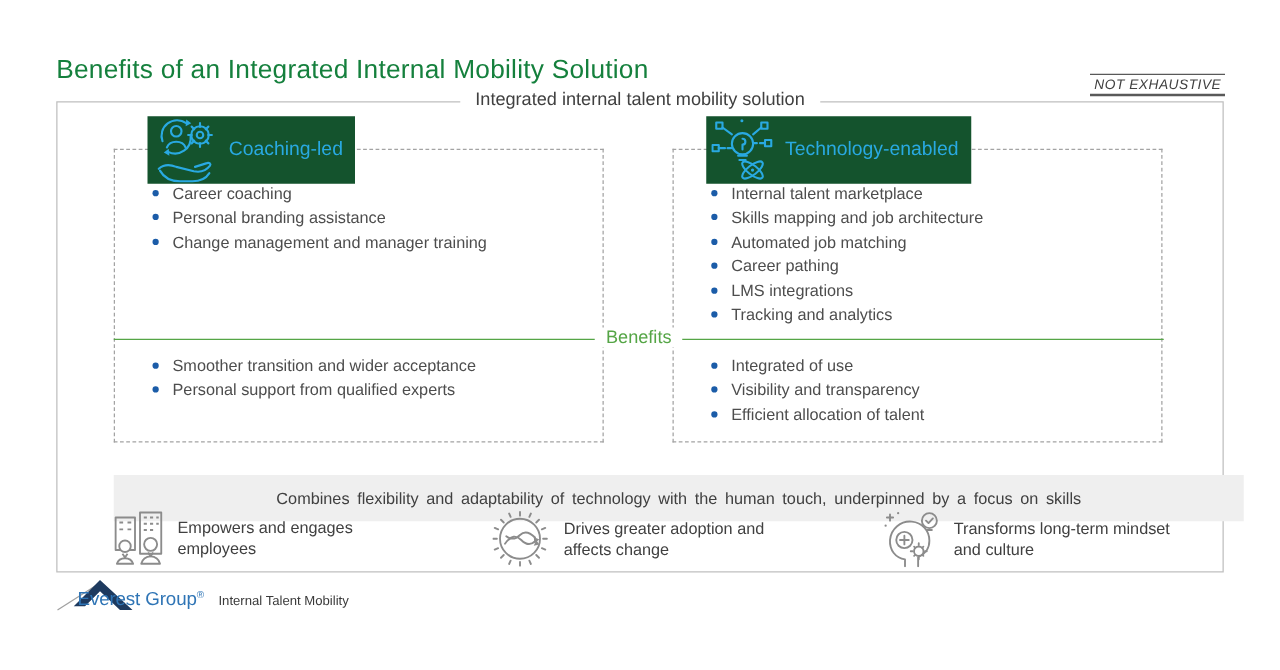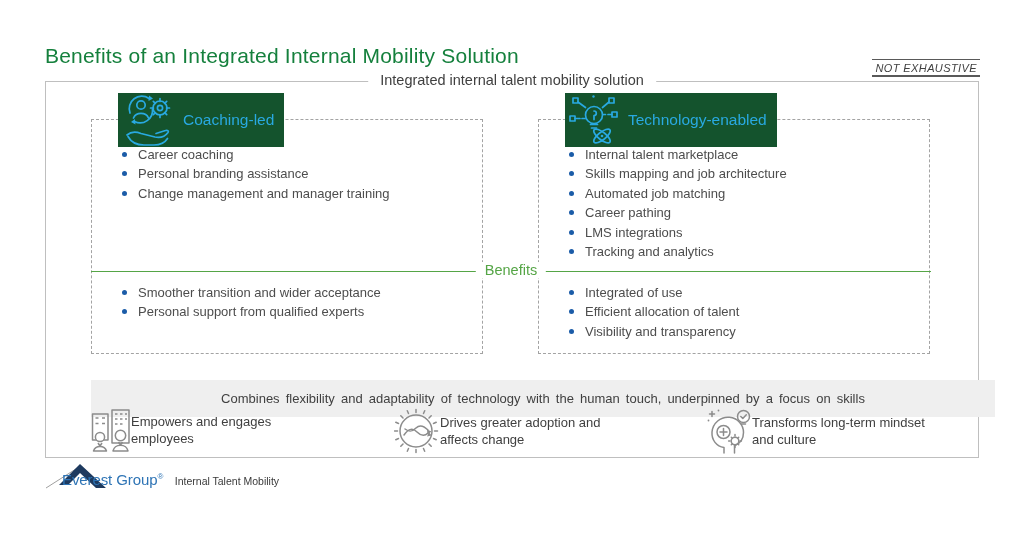--- a/index.html
+++ b/index.html
@@ -31,21 +31,21 @@
   .benefits-list { top:163px; }
 
   .benefits-divider { position:absolute; left:45px; top:189px; width:840px; height:0; border-top:1px solid #55a546; z-index:3; }
   .benefits-label { position:absolute; left:50%; top:-10px; transform:translateX(-50%); background:#fff;
     padding:0 9px; color:#55a546; font-size:14.5px; }
 
   .summary-bar { position:absolute; left:45px; top:298px; width:904px; height:37px; background:#efefef;
     display:flex; align-items:center; justify-content:center; font-size:13px; color:#404040; word-spacing:2.5px; }
 
   .outcomes { position:absolute; left:45px; top:326px; width:840px; height:48px; }
-  .outcome { position:absolute; top:0; display:flex; align-items:center; gap:0; }
+  .outcome { position:absolute; top:0; display:flex; align-items:center; gap:11px; }
   .outcome-1 { left:0; }
   .outcome-2 { left:303px; }
   .outcome-3 { left:615px; }
   .outcome-text { font-size:13px; color:#404040; line-height:17px; }
   .outcome-1 .outcome-text { width:150px; }
   .outcome-2 .outcome-text { width:170px; }
   .outcome-3 .outcome-text { width:190px; }
 
   .footer { position:absolute; left:45px; top:461px; height:32px; }
   .peak-svg { position:absolute; left:0; top:0; }
@@ -165,25 +165,25 @@
           </li>
         </ul>
       <ul class="blist benefits-list">
 
       <li>
             <span class="dot"></span>
             <span>Integrated of use</span>
           </li>
           <li>
             <span class="dot"></span>
+            <span>Visibility and transparency</span>
+          </li>
+          <li>
+            <span class="dot"></span>
             <span>Efficient allocation of talent</span>
-          </li>
-          <li>
-            <span class="dot"></span>
-            <span>Visibility and transparency</span>
           </li>
         </ul>
     </div>
 
     <div class="benefits-divider">
       <span class="benefits-label">Benefits</span>
     </div>
 
     <div class="summary-bar">Combines flexibility and adaptability of technology with the human touch, underpinned by a focus on skills</div>
 

